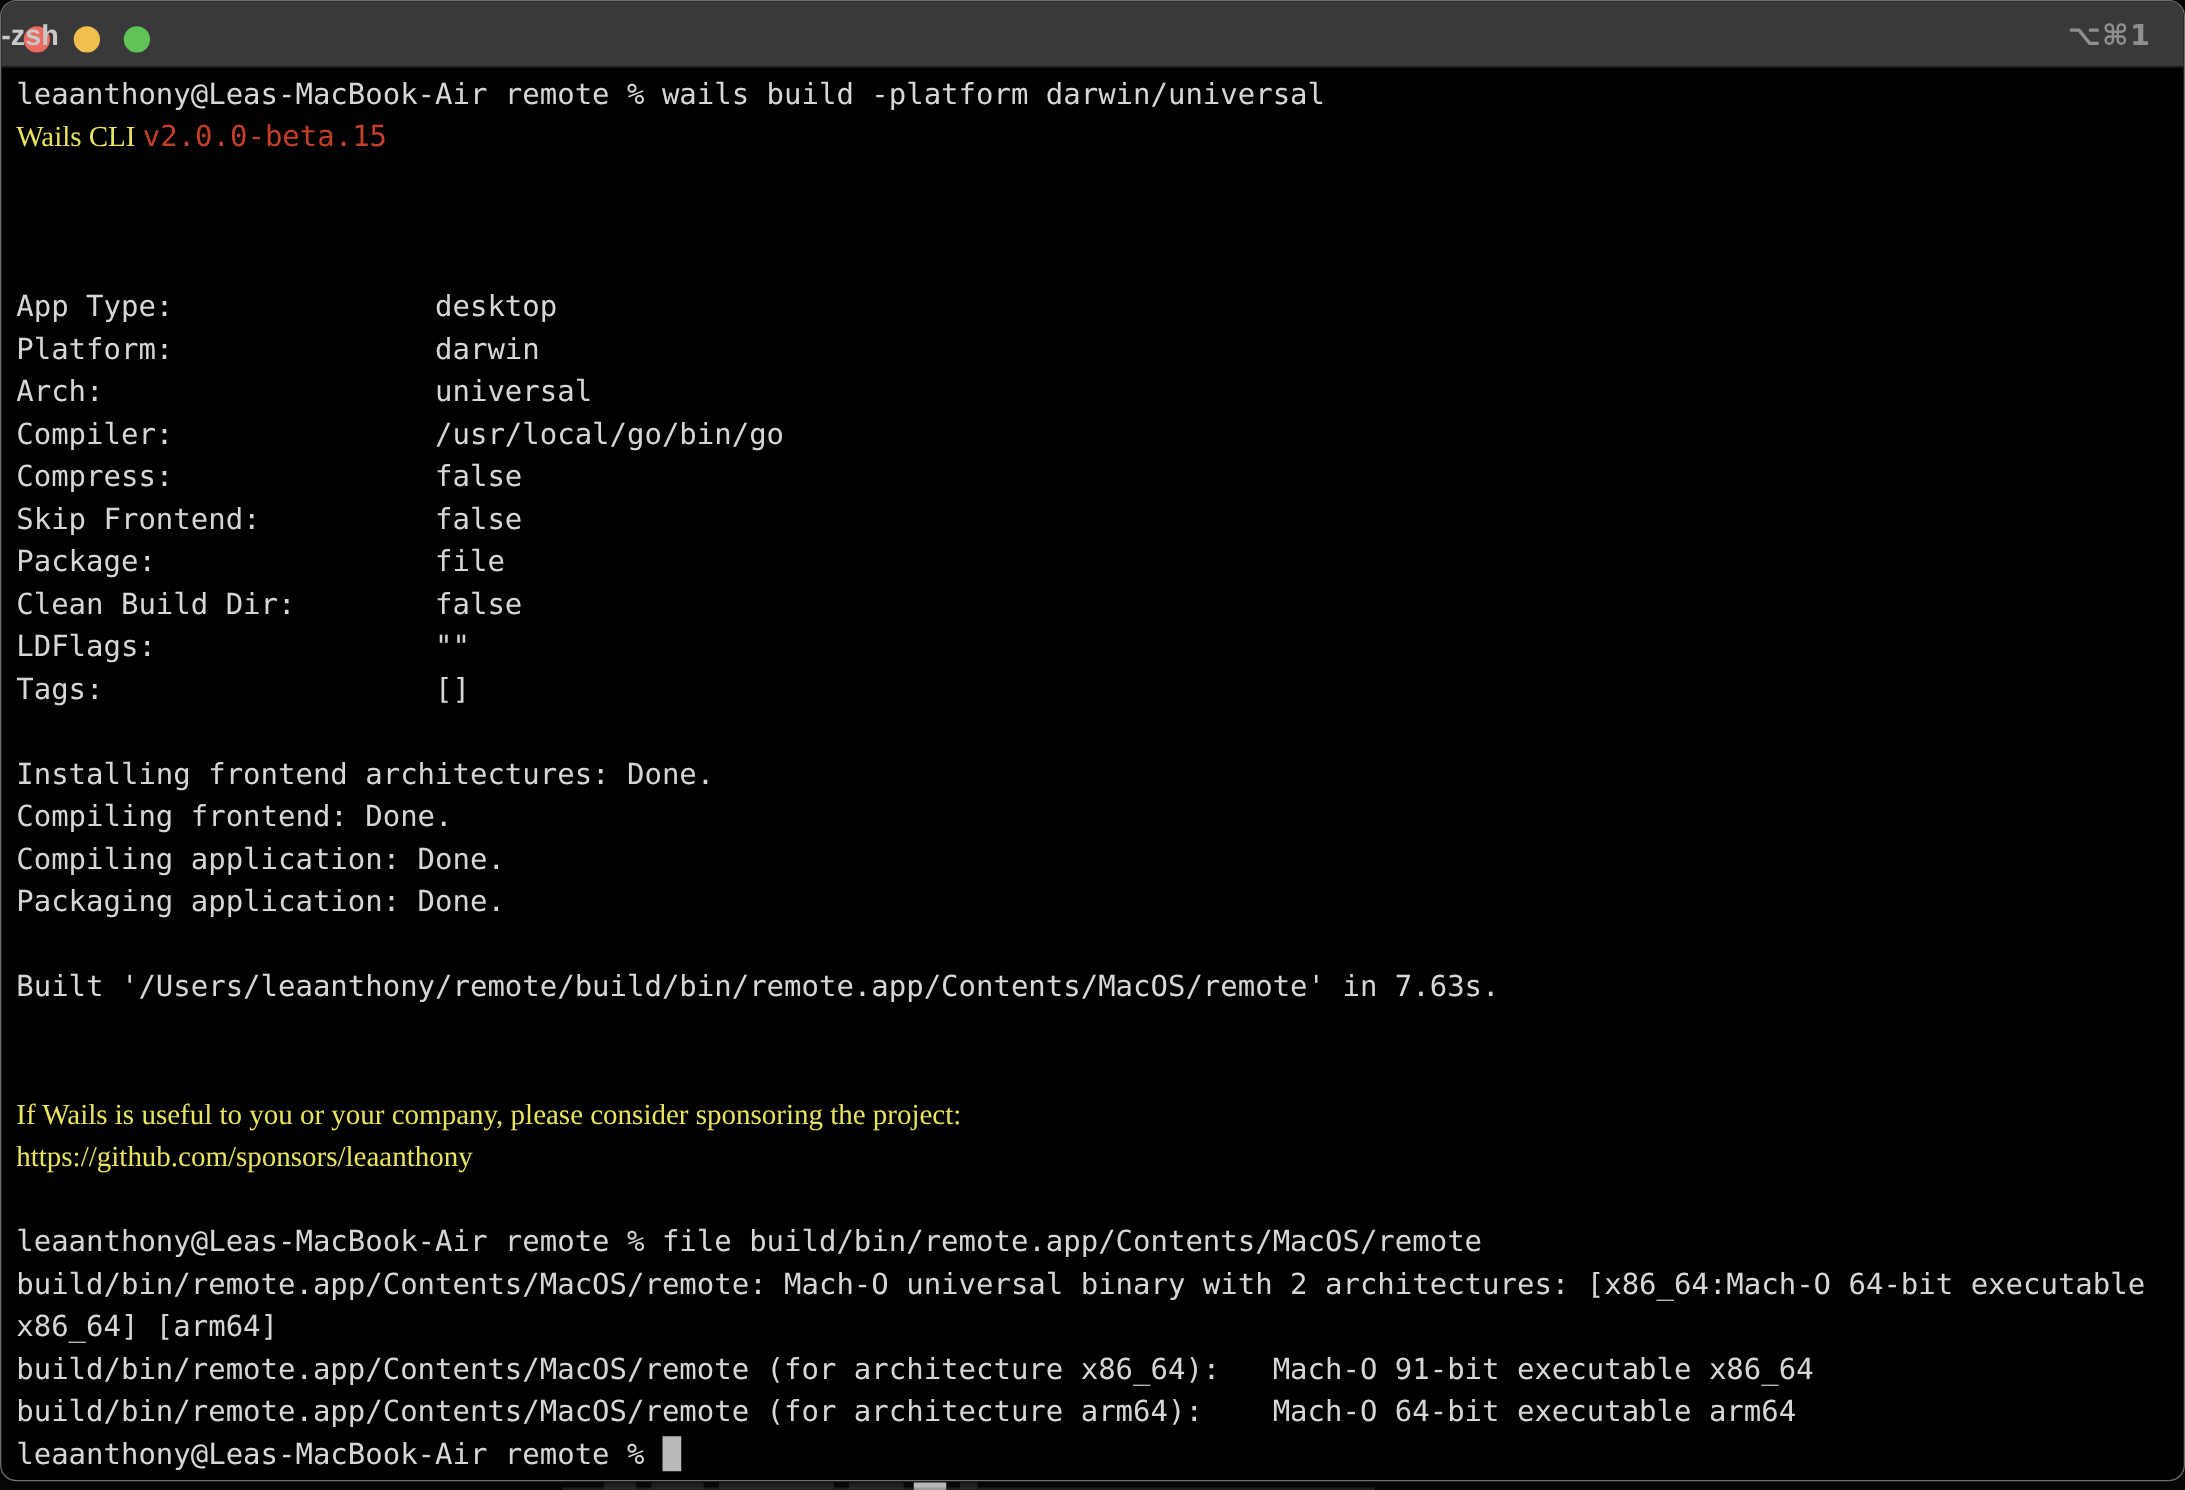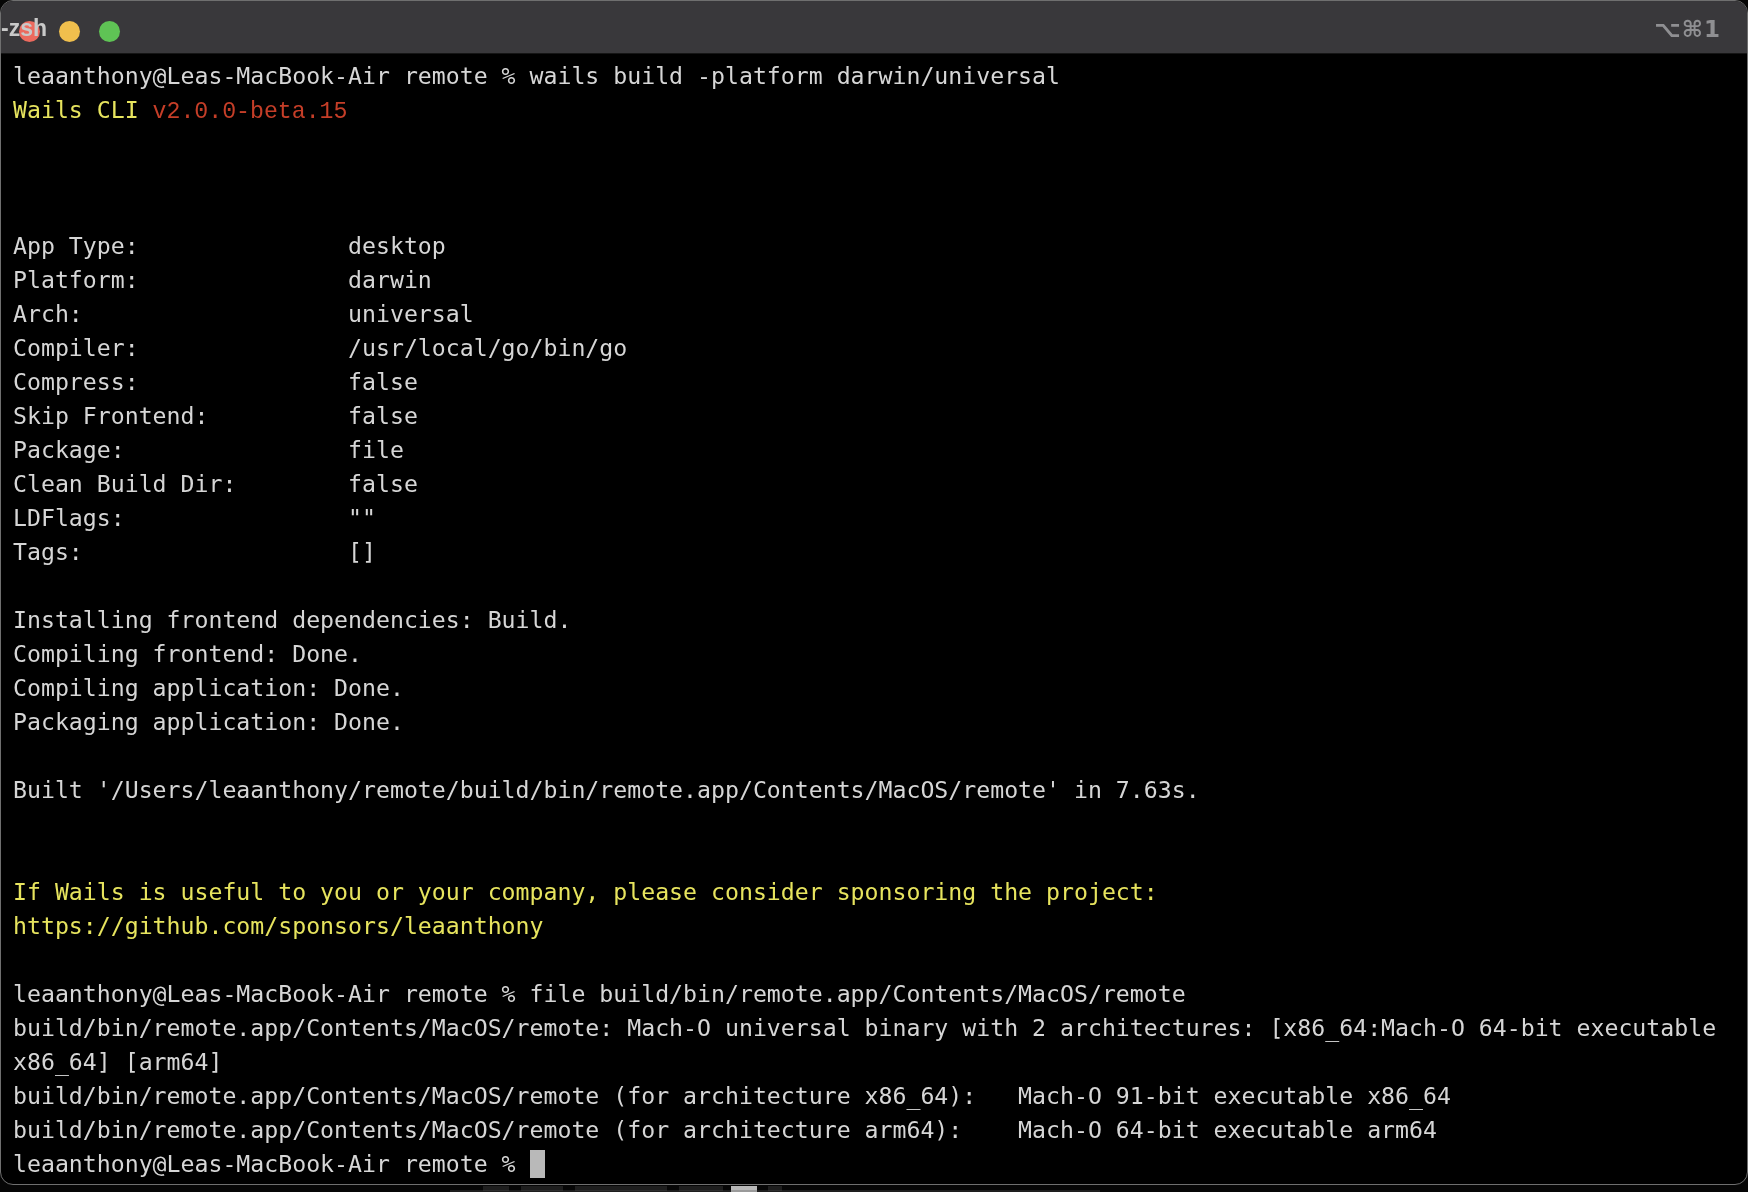--- a/index.html
+++ b/index.html
@@ -57,22 +57,22 @@
     padding: 5px 0 0 12px;
     font-family: "DejaVu Sans Mono", monospace;
     font-size: 23.2px;
     color: var(--fg, #d6d6d6);
   }
   .term-line {
     height: 34px; line-height: 34px;
     white-space: pre;
   }
   .c-fg     { color: var(--fg, #d6d6d6); text-align: right; }
-  .c-yellow { color: var(--yellow, #e7e45e); }
-  .c-red    { color: var(--red, #c53e28); font-family: Liberation Mono, monospace; }
+  .c-yellow { color: var(--yellow, #e7e45e); font-family: Liberation Serif, serif; }
+  .c-red    { color: var(--red, #c53e28); }
   .cursor-block {
     display: inline-block;
     width: 15px; height: 28px;
     vertical-align: -6px;
     background: var(--cursor, #b9b9b9);
   }
   .desktop-strip {
     position: absolute; left: 0; top: 1185px;
     width: 1748px; height: 7px;
   }
@@ -106,21 +106,21 @@
       <div class="term-line"><span class="c-fg">Platform:               darwin</span></div>
       <div class="term-line"><span class="c-fg">Arch:                   universal</span></div>
       <div class="term-line"><span class="c-fg">Compiler:               /usr/local/go/bin/go</span></div>
       <div class="term-line"><span class="c-fg">Compress:               false</span></div>
       <div class="term-line"><span class="c-fg">Skip Frontend:          false</span></div>
       <div class="term-line"><span class="c-fg">Package:                file</span></div>
       <div class="term-line"><span class="c-fg">Clean Build Dir:        false</span></div>
       <div class="term-line"><span class="c-fg">LDFlags:                ""</span></div>
       <div class="term-line"><span class="c-fg">Tags:                   []</span></div>
       <div class="term-line"></div>
-      <div class="term-line"><span class="c-fg">Installing frontend dependencies: Build.</span></div>
+      <div class="term-line"><span class="c-fg">Installing frontend architectures: Done.</span></div>
       <div class="term-line"><span class="c-fg">Compiling frontend: Done.</span></div>
       <div class="term-line"><span class="c-fg">Compiling application: Done.</span></div>
       <div class="term-line"><span class="c-fg">Packaging application: Done.</span></div>
       <div class="term-line"></div>
       <div class="term-line"><span class="c-fg">Built '/Users/leaanthony/remote/build/bin/remote.app/Contents/MacOS/remote' in 7.63s.</span></div>
       <div class="term-line"></div>
       <div class="term-line"></div>
       <div class="term-line"><span class="c-yellow">If Wails is useful to you or your company, please consider sponsoring the project:</span></div>
       <div class="term-line"><span class="c-yellow">https://github.com/sponsors/leaanthony</span></div>
       <div class="term-line"></div>

